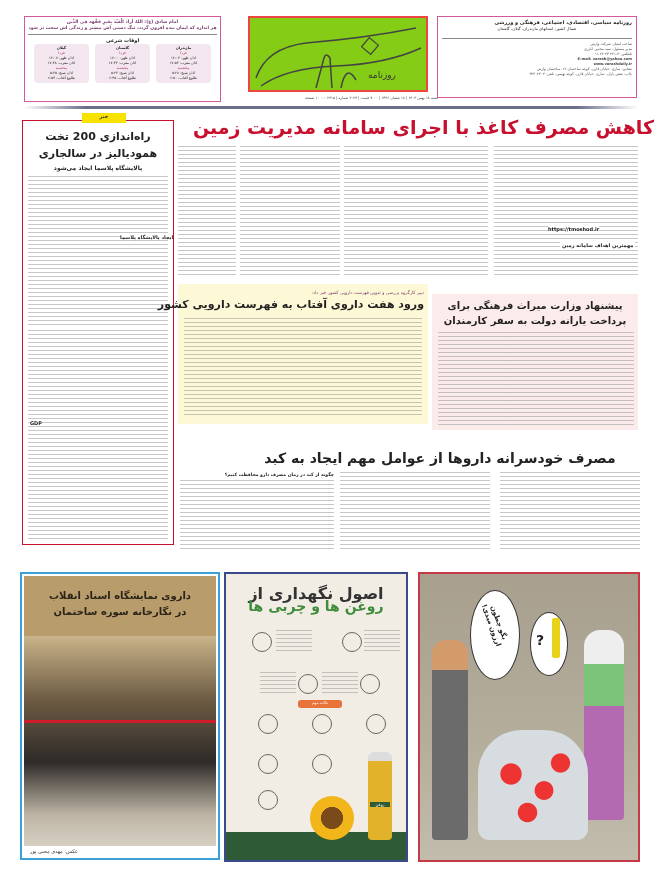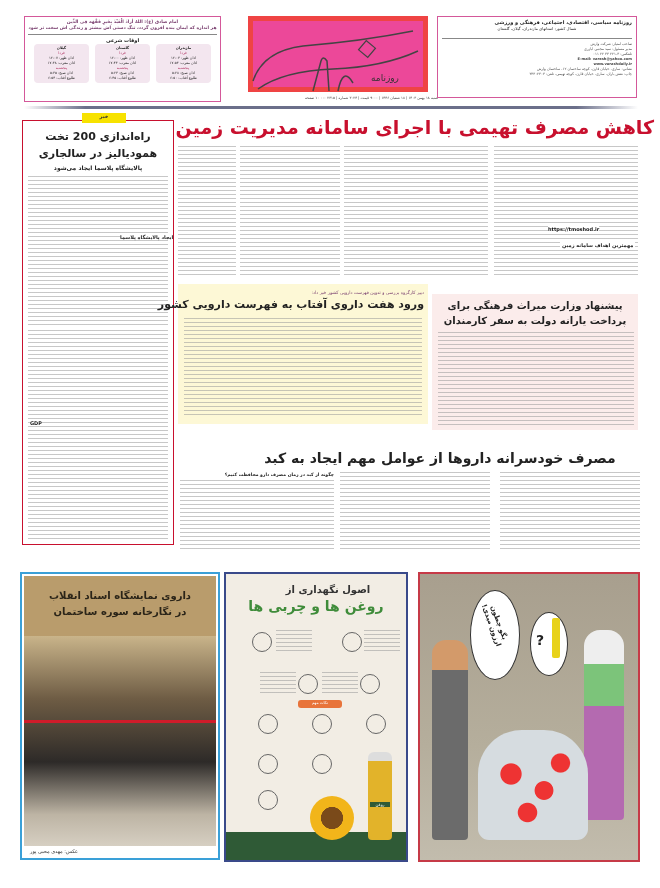--- a/index.html
+++ b/index.html
@@ -7,21 +7,21 @@
 body{font-family:"DejaVu Sans",sans-serif;direction:rtl;color:#222;position:relative}
 .abs{position:absolute}
 .box-pink{border:1.5px solid #d4589a}
 .tiny{font-size:3.6px;line-height:5px;color:#444}
 .lines{background:repeating-linear-gradient(to bottom,#9a9a9a 0,#9a9a9a 1px,transparent 1px,transparent 4px);opacity:.55}
 .hl{font-weight:bold;text-align:center}
 .times{display:flex;gap:6px;justify-content:space-between;padding:0 6px}
 .tcard{flex:1;background:#f3e6ef;border-radius:4px;padding:2px;text-align:center}
 .tcard div{font-size:3.6px;line-height:5px}
 .divider-bar{height:3px;background:linear-gradient(to left,#fff,#6b6f8a 10%,#6b6f8a 90%,#fff)}
-.logo-box{border:5px solid #ef4444;background:#ec4899}
+.logo-box{border:2px solid #ef4444;background:#84cc16}
 .news-tag{background:#f7e200;color:#333;font-size:5px;text-align:center;font-weight:bold}
 .infog{background:#f2ede4;border:2px solid #3a4a8a}
 .photo{background:#3b3228}
 .cartoon{background:#b9b3a2;border:2px solid #c63a47}
 .yellowbox{background:#fdf8d6}
 .pinkbox{background:#fbeceb}
 </style>
 </head>
 <body>
 
@@ -80,21 +80,21 @@
   <div class="tiny">صاحب امتیاز: شرکت وارش</div>
   <div class="tiny">مدیر مسئول: سید مجتبی ابازری</div>
   <div class="tiny">تلفکس: ۳-۲۲۱ ۳۳ ۲۲ ۰۱۱</div>
   <div class="tiny" style="font-weight:bold">E-mail: varesh@yahoo.com</div>
   <div class="tiny" style="font-weight:bold">www.varashdaily.ir</div>
   <div class="tiny">نشانی: ساری، خیابان قارن، کوچه ساختمان ۱۲، ساختمان وارش</div>
   <div class="tiny">چاپ: نقش باران، ساری، خیابان قارن، کوچه تهیمی، تلفن: ۳۳۳۰۲۳۰۳</div>
 </div>
 <div class="abs divider-bar" style="left:24px;top:106px;width:614px"></div>
 
-<div class="abs hl" style="left:240px;top:116px;width:414px;font-size:19px;color:#c8102e;white-space:nowrap">کاهش مصرف تهیمی با اجرای سامانه مدیریت زمین</div>
+<div class="abs hl" style="left:240px;top:116px;width:414px;font-size:19px;color:#c8102e;white-space:nowrap">کاهش مصرف کاغذ با اجرای سامانه مدیریت زمین</div>
 <div class="abs lines" style="left:494px;top:146px;width:144px;height:132px"></div>
 <div class="abs" style="left:548px;top:226px;font-size:5px;font-weight:bold;color:#111;background:#fff;direction:ltr">https://tmoshod.ir</div>
 <div class="abs" style="left:560px;top:242px;font-size:5px;font-weight:bold;background:#fff;padding:0 2px">مهمترین اهداف سامانه زمین</div>
 <div class="abs lines" style="left:344px;top:146px;width:144px;height:132px"></div>
 <div class="abs lines" style="left:240px;top:146px;width:100px;height:132px"></div>
 
 <div class="abs" style="left:22px;top:120px;width:152px;height:425px;border:1.5px solid #c8102e"></div>
 <div class="abs news-tag" style="left:82px;top:113px;width:44px;height:10px">خبر</div>
 <div class="abs hl" style="left:28px;top:128px;width:140px;font-size:11px;line-height:17px">راه‌اندازی 200 تخت همودیالیز در سالجاری</div>
 <div class="abs hl" style="left:28px;top:164px;width:140px;font-size:6px">پالایشگاه پلاسما ایجاد می‌شود</div>
@@ -123,21 +123,21 @@
 <div class="abs" style="left:20px;top:572px;width:200px;height:288px;border:2px solid #3aa0d8;background:#fff"></div>
 <div class="abs" style="left:24px;top:576px;width:192px;height:60px;background:#b99c6c"></div>
 <div class="abs hl" style="left:28px;top:590px;width:184px;font-size:10px;color:#2a2418">داروی نمایشگاه اسناد انقلاب</div>
 <div class="abs hl" style="left:28px;top:606px;width:184px;font-size:10px;color:#2a2418">در نگارخانه سوره ساختمان</div>
 <div class="abs photo" style="left:24px;top:636px;width:192px;height:210px;background:linear-gradient(to bottom,#c9b48a 0%,#6e5c44 30%,#2d2a28 60%,#bdb4a4 85%,#d6cfc2 100%)">
   <div style="position:absolute;left:0;right:0;top:84px;height:3px;background:#d01c2a"></div>
 </div>
 <div class="abs" style="left:30px;top:848px;font-size:5px;color:#333">عکس: مهدی محبی پور</div>
 
 <div class="abs infog" style="left:224px;top:572px;width:184px;height:290px"></div>
-<div class="abs hl" style="left:240px;top:584px;width:176px;font-size:10px;color:#333">اصول نگهداری از</div>
+<div class="abs hl" style="left:228px;top:584px;width:176px;font-size:16px;color:#333">اصول نگهداری از</div>
 <div class="abs hl" style="left:228px;top:598px;width:176px;font-size:14px;color:#3f8c3a">روغن ها و چربی ها</div>
 <div class="abs" style="left:232px;top:624px;width:168px;height:180px">
   <div class="abs" style="left:110px;top:8px;width:20px;height:20px;border:1.5px solid #666;border-radius:50%"></div>
   <div class="abs lines" style="left:132px;top:6px;width:36px;height:24px"></div>
   <div class="abs" style="left:20px;top:8px;width:20px;height:20px;border:1.5px solid #666;border-radius:50%"></div>
   <div class="abs lines" style="left:44px;top:6px;width:36px;height:24px"></div>
   <div class="abs" style="left:128px;top:50px;width:20px;height:20px;border:1.5px solid #666;border-radius:50%"></div>
   <div class="abs lines" style="left:90px;top:48px;width:36px;height:24px"></div>
   <div class="abs" style="left:66px;top:50px;width:20px;height:20px;border:1.5px solid #666;border-radius:50%"></div>
   <div class="abs lines" style="left:28px;top:48px;width:36px;height:24px"></div>

